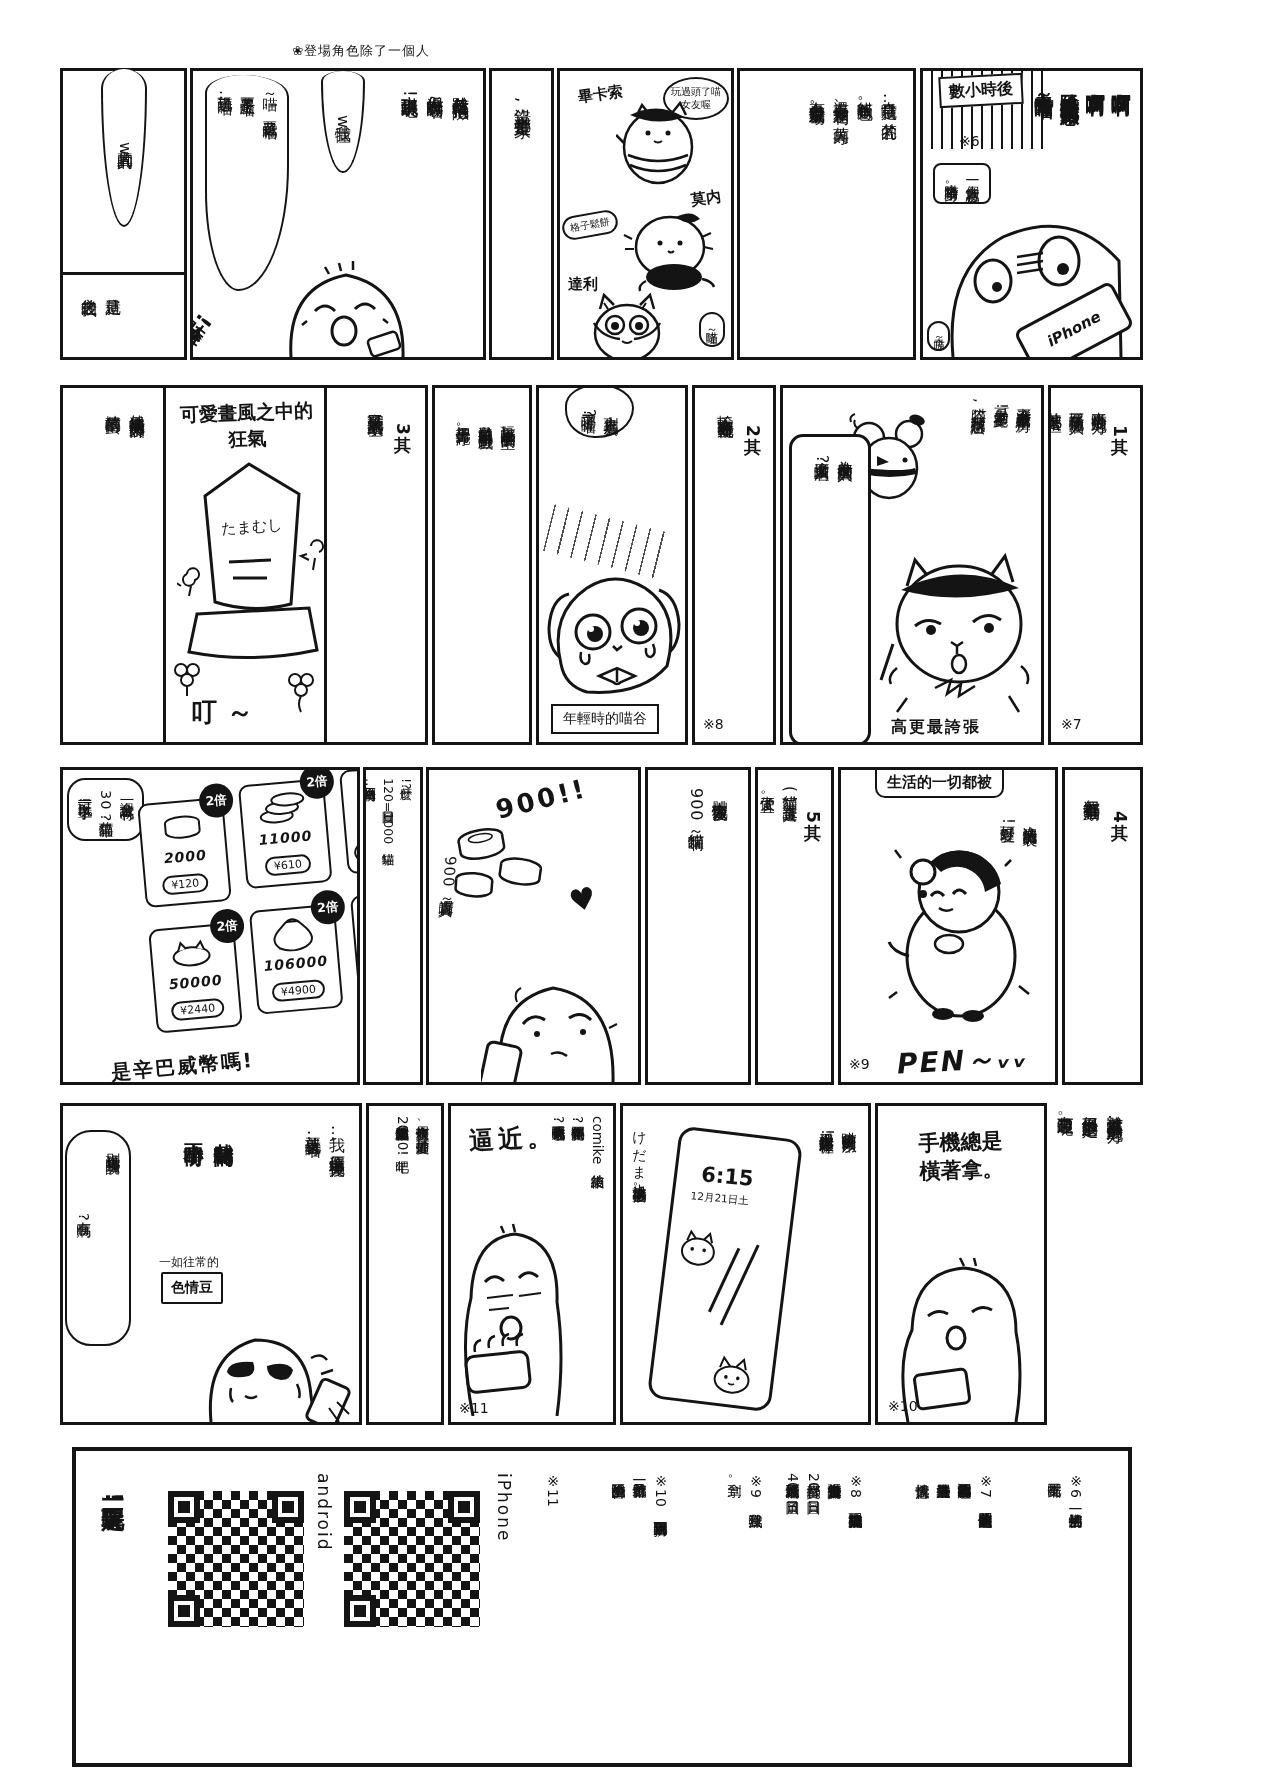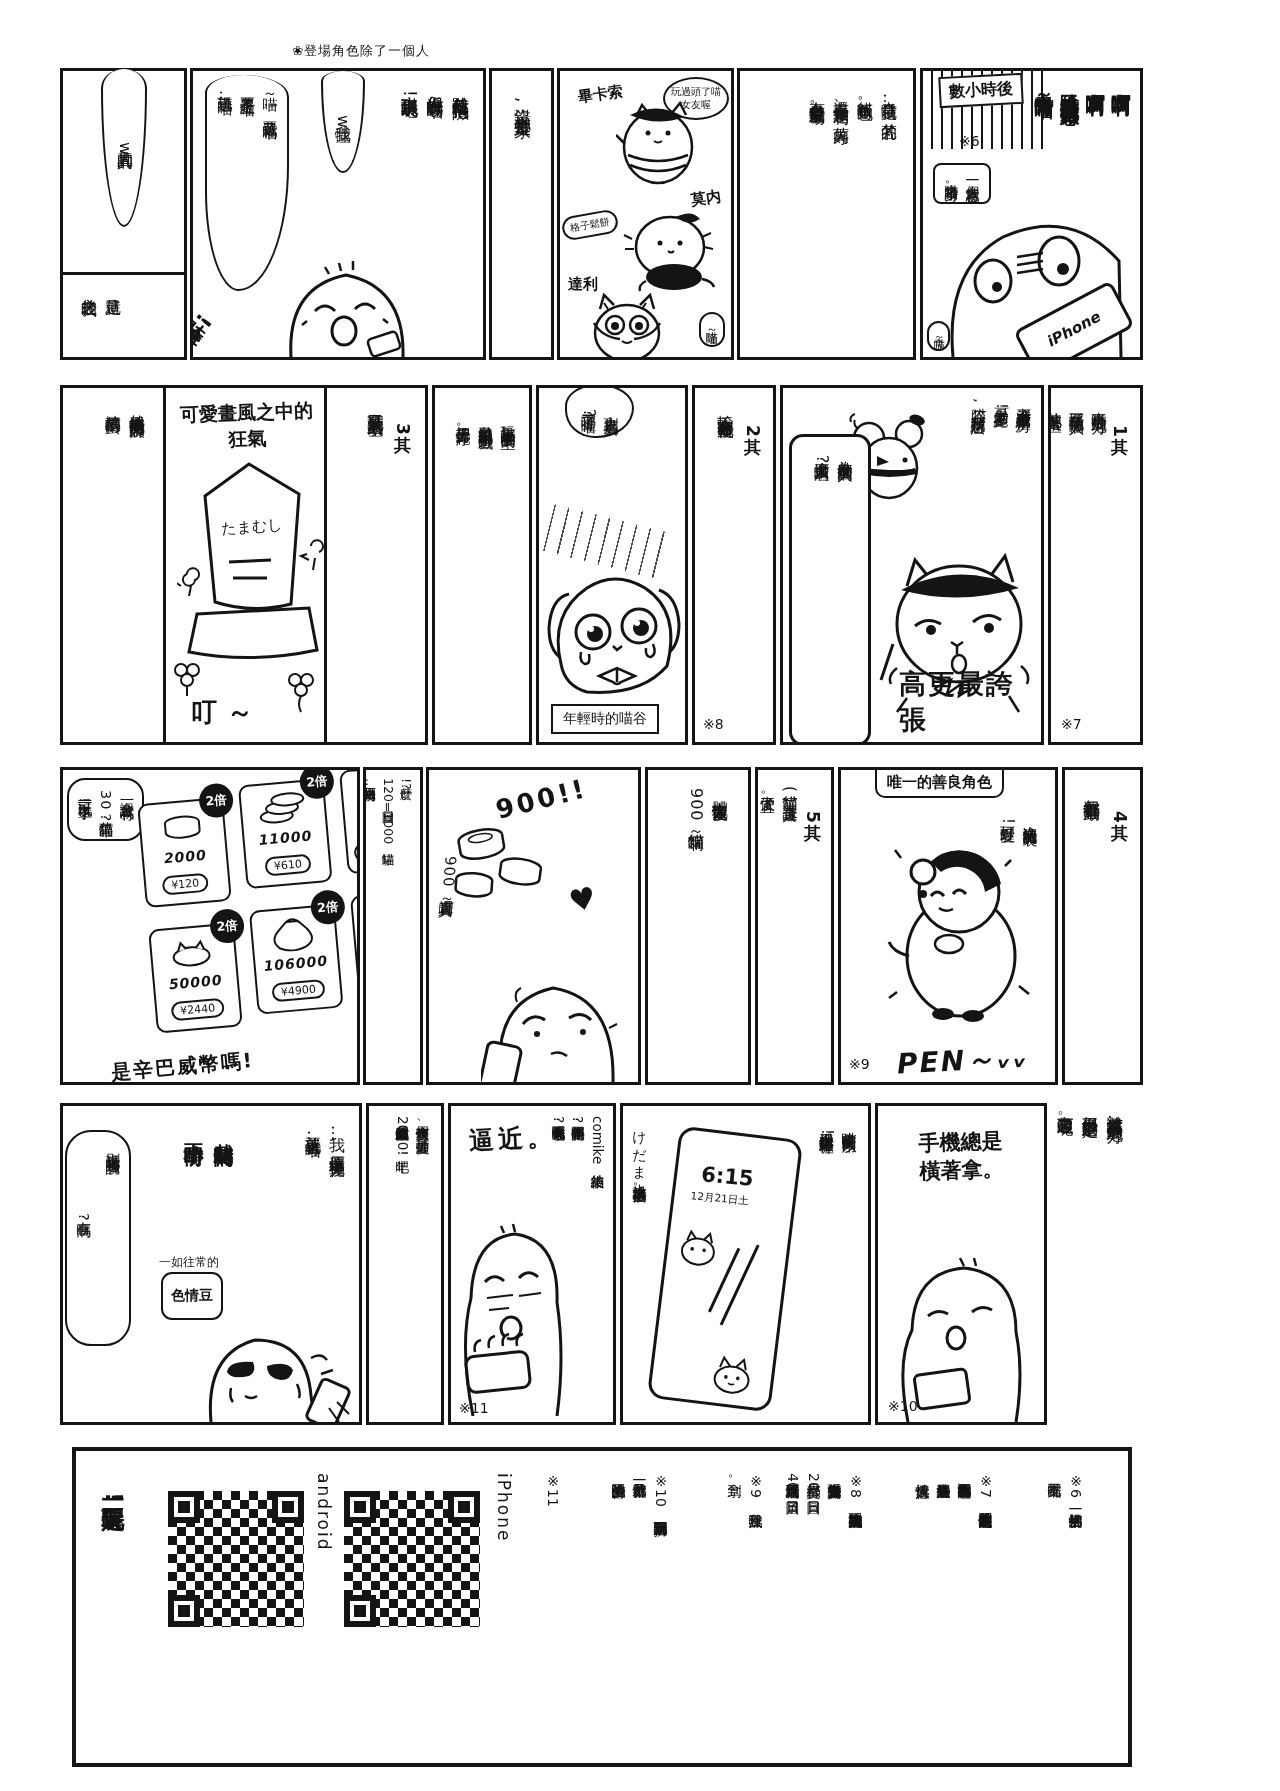--- a/index.html
+++ b/index.html
@@ -174,21 +174,21 @@
       <path d="M38 78 q12 -10 26 -2" stroke="#141414" stroke-width="3" fill="none"></path>
       <circle cx="54" cy="82" r="5" fill="#141414"></circle>
       <path d="M96 74 q14 -12 28 -2" stroke="#141414" stroke-width="3" fill="none"></path>
       <circle cx="112" cy="80" r="5" fill="#141414"></circle>
       <path d="M74 94 l6 4 6 -4 M80 98 l0 8" stroke="#141414" stroke-width="2.5" fill="none"></path>
       <ellipse cx="82" cy="116" rx="7" ry="9" fill="#fff" stroke="#141414" stroke-width="2.5"></ellipse>
       <path d="M58 140 l16 -8 -4 14 14 -10 -2 12 16 -10" stroke="#141414" stroke-width="2.5" fill="none"></path>
       <path d="M20 120 q-10 8 -6 16 M144 118 q10 8 6 18 M30 150 l-10 14 M132 148 l10 16" stroke="#141414" stroke-width="2.5" fill="none"></path>
       <path d="M16 96 l-12 36" stroke="#141414" stroke-width="3"></path>
     </svg>
-    <div class="abs b" style="left:116px;bottom:4px;font-size:27px;letter-spacing:2px;">高更最誇張</div>
+    <div class="abs b" style="left:108px;bottom:4px;font-size:16px;letter-spacing:2px;">高更最誇張</div>
   </div>
 
   <div class="panel" style="left:692px;top:385px;width:84px;height:360px;">
     <span class="chapTitle" style="right:8px;top:36px;">其2</span>
     <div class="vt abs" style="right:36px;top:14px;font-size:16.5px;">輸入玩家名會被即死</div>
     <div class="abs ref" style="left:8px;bottom:10px;">※8</div>
   </div>
 
   <div class="panel" style="left:536px;top:385px;width:152px;height:360px;">
     <div class="bubble vt abs" style="left:26px;top:-4px;padding:18px 10px;font-size:15px;border-radius:48% 52% 56% 44%/42% 46% 58% 54%;">主人到底是去
@@ -249,21 +249,21 @@
       <path d="M20 28 q-4 8 0 16" stroke="#141414" stroke-width="2" fill="none"></path>
     </svg>
   </div>
 
   <div class="panel" style="left:1062px;top:767px;width:81px;height:318px;">
     <span class="chapTitle" style="right:8px;top:40px;">其4</span>
     <div class="vt abs" style="right:36px;top:16px;font-size:17px;">每週都有活動</div>
   </div>
 
   <div class="panel" style="left:838px;top:767px;width:220px;height:318px;">
-    <div class="box abs b" style="left:34px;top:-1px;padding:4px 10px;font-size:15px;border-top:none;border-radius:0 0 10px 10px;">唯一的善良角色</div>
+    <div class="box abs b" style="left:34px;top:-1px;padding:4px 10px;font-size:15px;border-top:none;border-radius:0 0 10px 10px;">生活的一切都被</div>
     <div class="vt abs" style="right:14px;top:44px;font-size:15px;">這次特奧的服裝
 好可愛喔!</div>
     <svg class="abs" style="left:46px;top:66px;" width="150" height="190" viewBox="0 0 150 190">
       <ellipse cx="74" cy="120" rx="54" ry="60" fill="#fff" stroke="#141414" stroke-width="3"></ellipse>
       <circle cx="72" cy="56" r="40" fill="#fff" stroke="#141414" stroke-width="3"></circle>
       <path d="M44 26 a42 42 0 0 1 70 22 l-16 8 a28 28 0 0 0 -44 -20 z" fill="#141414"></path>
       <circle cx="36" cy="36" r="12" fill="#fff" stroke="#141414" stroke-width="3"></circle>
       <path d="M44 60 q6 -8 13 0 M66 58 q6 -8 13 0" stroke="#141414" stroke-width="3" fill="none"></path>
       <path d="M52 72 q6 5 14 1" stroke="#141414" stroke-width="2.5" fill="none"></path>
       <circle cx="36" cy="58" r="4" fill="#141414"></circle>
@@ -440,21 +440,21 @@
     <div class="vt abs" style="right:8px;top:10px;font-size:13.5px;line-height:1.5;letter-spacing:0;">用有爽快音效、可愛插畫的
 快樂遊戲來點綴你的2020年吧!</div>
   </div>
 
   <div class="panel" style="left:60px;top:1103px;width:302px;height:322px;">
     <div class="vt abs" style="right:10px;top:18px;font-size:16px;">我…這個原稿畫完後
 就要去玩奇喵…</div>
     <div class="vt abs b" style="left:116px;top:22px;font-size:20px;">截稿時間
 兩小時前</div>
     <div class="abs" style="left:96px;top:148px;font-size:12px;">一如往常的</div>
-    <div class="box abs b" style="left:98px;top:166px;padding:13px 8px;font-size:14px;border-radius:11px;">色情豆</div>
+    <div class="box abs b" style="left:98px;top:166px;padding:5px 8px;font-size:14px;border-radius:2px;">色情豆</div>
     <div class="bubble abs" style="left:2px;top:24px;width:66px;height:216px;border-radius:26px;">
       <span class="vt abs" style="right:6px;top:10px;font-size:14.5px;">別邊玩奇喵邊說啊</span>
       <span class="vt abs" style="left:5px;top:78px;font-size:14.5px;">有病嗎?</span>
     </div>
     <svg class="abs" style="left:138px;bottom:0;" width="160" height="122" viewBox="0 0 160 122">
       <path d="M10 122 Q4 54 54 40 Q106 40 110 96 L114 122" fill="#fff" stroke="#141414" stroke-width="3"></path>
       <path d="M26 72 q2 -12 26 -10 q4 10 -4 14 q-18 4 -22 -4z" fill="#141414"></path>
       <path d="M66 66 q20 -6 26 4 q-2 10 -12 10 q-14 -2 -14 -14z" fill="#141414"></path>
       <path d="M44 96 q6 4 12 0" stroke="#141414" stroke-width="2.5" fill="none"></path>
       <path d="M30 88 q-2 10 2 14 M96 84 q4 8 2 14" stroke="#141414" stroke-width="2.5" fill="none"></path>

